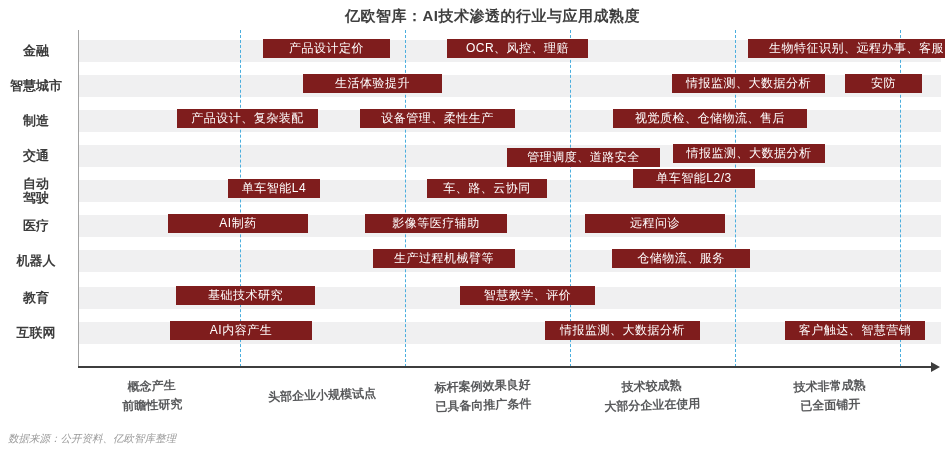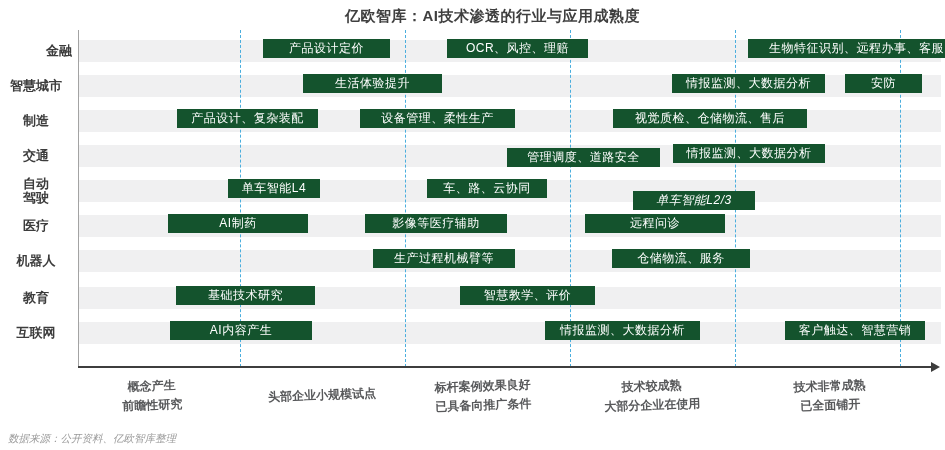--- a/index.html
+++ b/index.html
@@ -17,21 +17,21 @@
   .row-label{
     position:absolute;left:0;width:72px;text-align:center;
     font-size:13px;font-weight:bold;color:#3c3c3c;
     transform:translateY(-50%);white-space:pre-line;line-height:1.05;
   }
   .gridline{
     position:absolute;top:30px;height:337px;width:0;
     border-left:1px dashed #4aaede;
   }
   .box{
-    position:absolute;height:19px;background:#14532d;color:#ffffff;
+    position:absolute;height:19px;background:#7f1d1d;color:#ffffff;
     font-size:12px;display:flex;align-items:center;justify-content:center;
     letter-spacing:.5px;box-sizing:border-box;
   }
   .v-axis{position:absolute;left:78px;top:30px;width:1px;height:337px;background:#a3a3a3;}
   .h-axis{position:absolute;left:78px;top:366px;width:855px;height:2px;background:#3d3d3d;}
   .h-axis-arrow{
     position:absolute;left:931px;top:362px;width:0;height:0;
     border-left:9px solid #3d3d3d;border-top:5px solid transparent;border-bottom:5px solid transparent;
   }
   .stage-label{
@@ -67,21 +67,21 @@
       <div class="gridline" style="left: 570px;"></div>
       <div class="gridline" style="left: 735px;"></div>
       <div class="gridline" style="left: 900px;"></div>
     </div>
 
   <div class="v-axis"></div>
   <div class="h-axis"></div>
   <div class="h-axis-arrow"></div>
 
   <div id="row-labels">
-      <div class="row-label" style="top: 51px; padding-left: 23px;">金融</div>
+      <div class="row-label" style="top: 51px;">金融</div>
       <div class="row-label" style="top: 86px;">智慧城市</div>
       <div class="row-label" style="top: 121px;">制造</div>
       <div class="row-label" style="top: 156px;">交通</div>
       <div class="row-label" style="top: 191px;">自动
 驾驶</div>
       <div class="row-label" style="top: 226px;">医疗</div>
       <div class="row-label" style="top: 261px;">机器人</div>
       <div class="row-label" style="top: 298px;">教育</div>
       <div class="row-label" style="top: 333px;">互联网</div>
     </div>
@@ -92,21 +92,21 @@
       <div class="box" style="left: 303px; width: 139px; top: 74px;">生活体验提升</div>
       <div class="box" style="left: 672px; width: 153px; top: 74px;">情报监测、大数据分析</div>
       <div class="box" style="left: 845px; width: 77px; top: 74px;">安防</div>
       <div class="box" style="left: 177px; width: 141px; top: 109px;">产品设计、复杂装配</div>
       <div class="box" style="left: 360px; width: 155px; top: 109px;">设备管理、柔性生产</div>
       <div class="box" style="left: 613px; width: 194px; top: 109px; text-align: center;">视觉质检、仓储物流、售后</div>
       <div class="box" style="left: 507px; width: 153px; top: 148px;">管理调度、道路安全</div>
       <div class="box" style="left: 673px; width: 152px; top: 144px;">情报监测、大数据分析</div>
       <div class="box" style="left: 228px; width: 92px; top: 179px;">单车智能L4</div>
       <div class="box" style="left: 427px; width: 120px; top: 179px;">车、路、云协同</div>
-      <div class="box" style="left: 633px; width: 122px; top: 191px; font-style: italic;">单车智能L2/3</div>
+      <div class="box" style="left: 633px; width: 122px; top: 169px;">单车智能L2/3</div>
       <div class="box" style="left: 168px; width: 140px; top: 214px;">AI制药</div>
       <div class="box" style="left: 365px; width: 142px; top: 214px;">影像等医疗辅助</div>
       <div class="box" style="left: 585px; width: 140px; top: 214px;">远程问诊</div>
       <div class="box" style="left: 373px; width: 142px; top: 249px;">生产过程机械臂等</div>
       <div class="box" style="left: 612px; width: 138px; top: 249px;">仓储物流、服务</div>
       <div class="box" style="left: 148px; width: 139px; top: 286px; margin-left: 28px;">基础技术研究</div>
       <div class="box" style="left: 460px; width: 135px; top: 286px;">智慧教学、评价</div>
       <div class="box" style="left: 170px; width: 142px; top: 321px;">AI内容产生</div>
       <div class="box" style="left: 545px; width: 155px; top: 321px;">情报监测、大数据分析</div>
       <div class="box" style="left: 785px; width: 140px; top: 321px;">客户触达、智慧营销</div>

